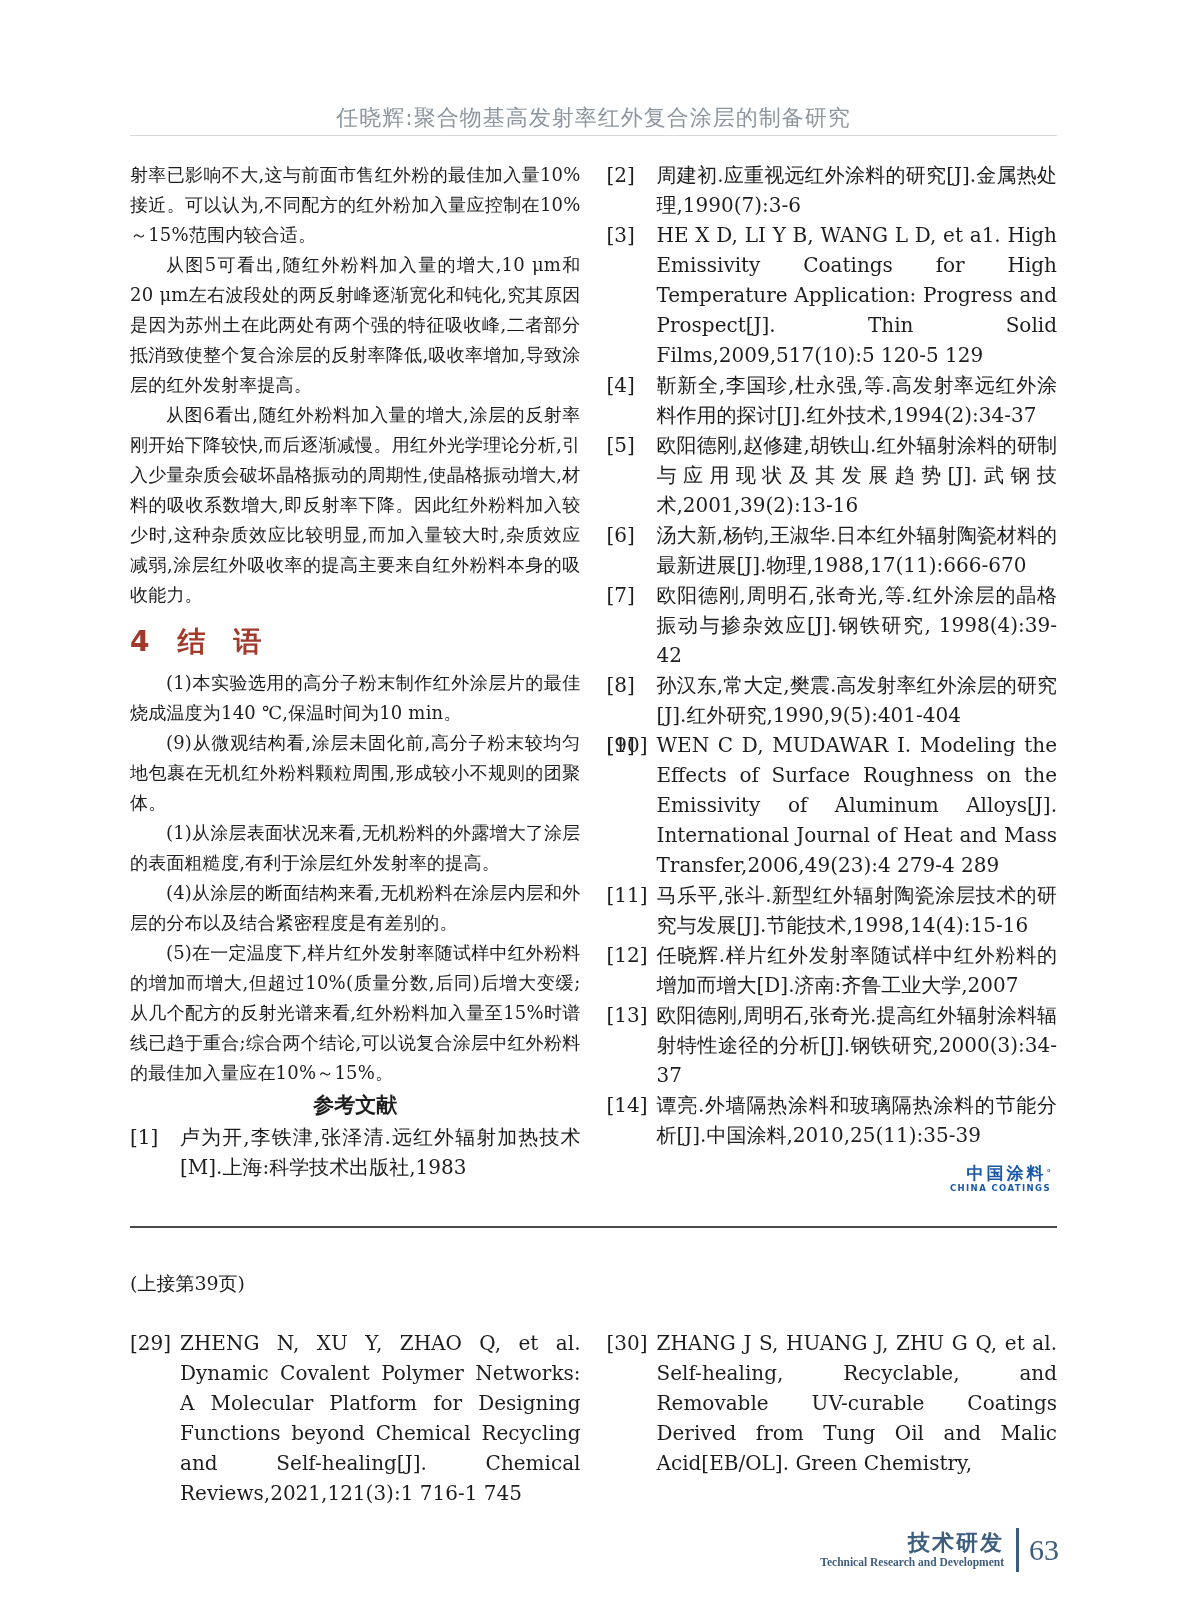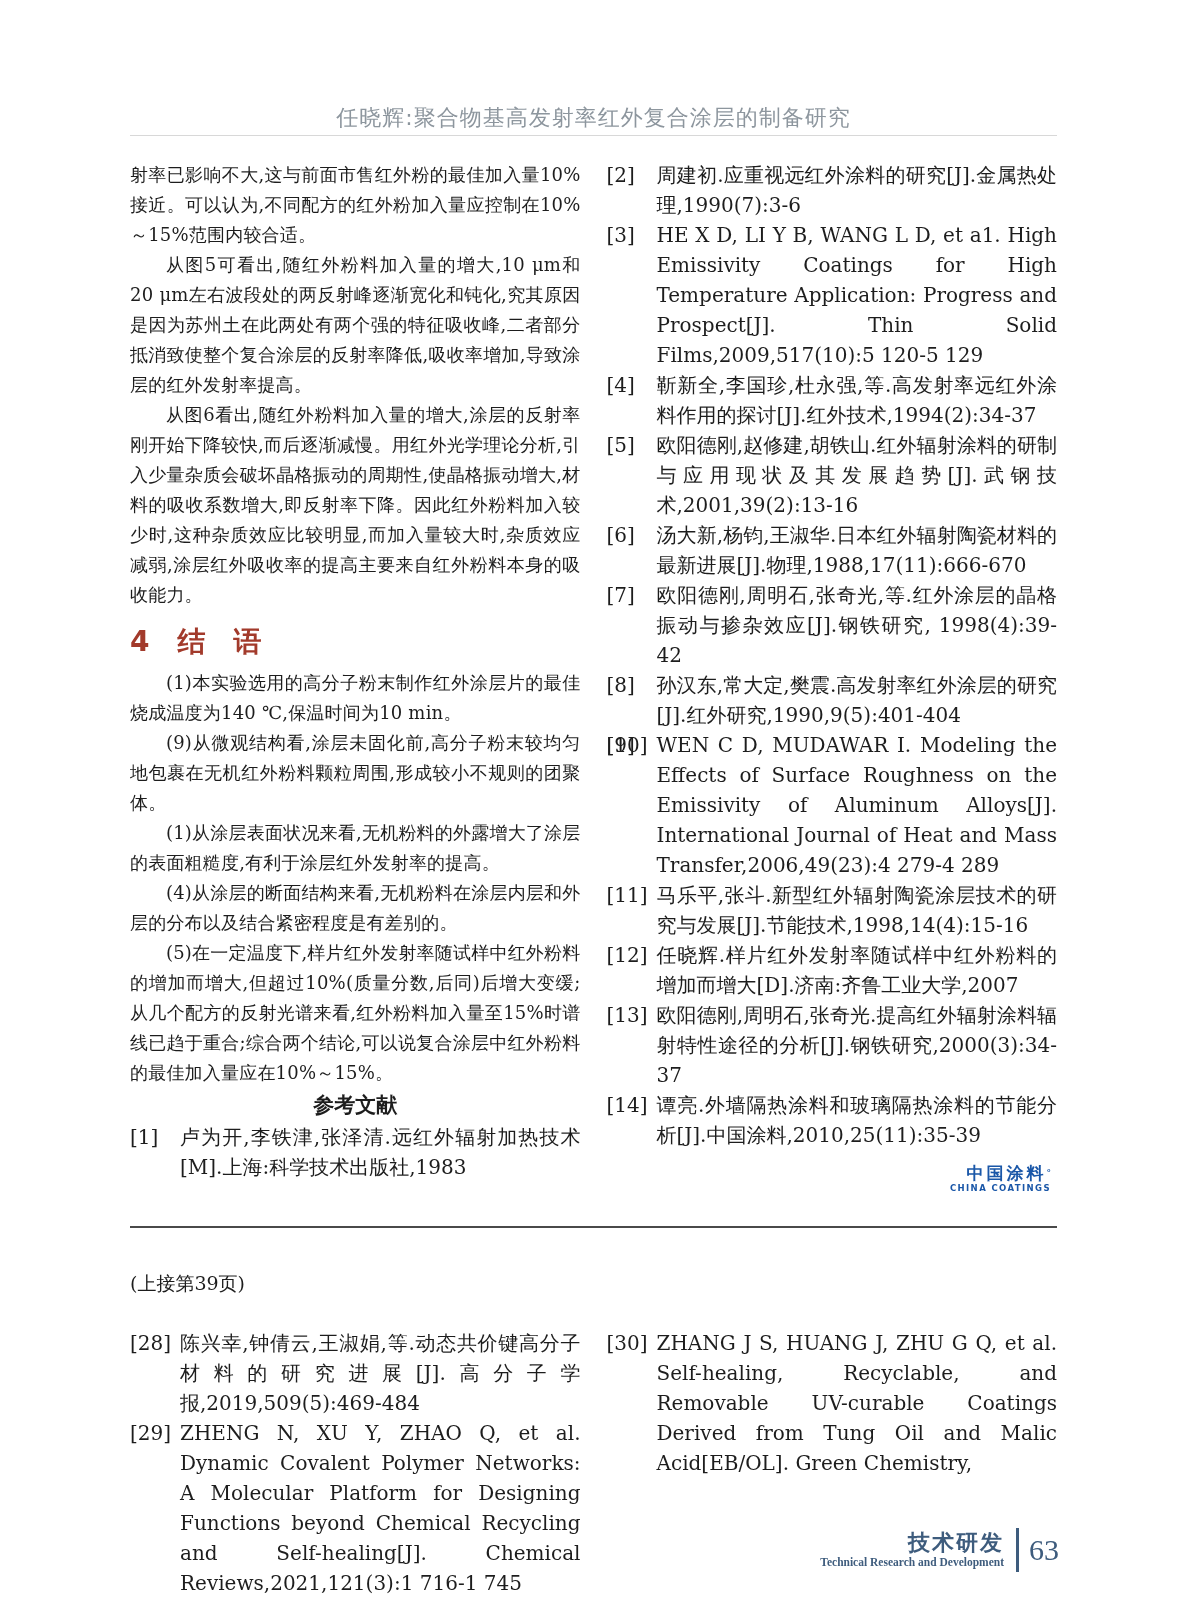--- a/index.html
+++ b/index.html
@@ -128,21 +128,20 @@
       </div>
     </div>
   </div>
 
   <div class="mid-divider"></div>
 
   <div class="continuation-note">(上接第39页)</div>
 
   <div class="columns cont-columns">
     <div class="col">
-      <div class="ref"><span class="ref-num">[28]</span><span class="ref-text">陈兴幸,钟倩云,王淑娟,等.动态共价键高分子材料的研究进展[J].高分子学报,2019,509(5):469-484</span></div>
       <div class="ref"><span class="ref-num">[29]</span><span class="ref-text">ZHENG N, XU Y, ZHAO Q, et al. Dynamic Covalent Polymer Networks: A Molecular Platform for Designing Functions beyond Chemical Recycling and Self-healing[J]. Chemical Reviews,2021,121(3):1 716-1 745</span></div>
     </div>
     <div class="col">
       <div class="ref">
         <span class="ref-num">[30]</span><span class="ref-text">ZHANG J S, HUANG J, ZHU G Q, et al. Self-healing, Recyclable, and Removable UV-curable Coatings Derived from Tung Oil and Malic Acid[EB/OL]. Green Chemistry, </span>
       </div>
 
     </div>
   </div>
 

